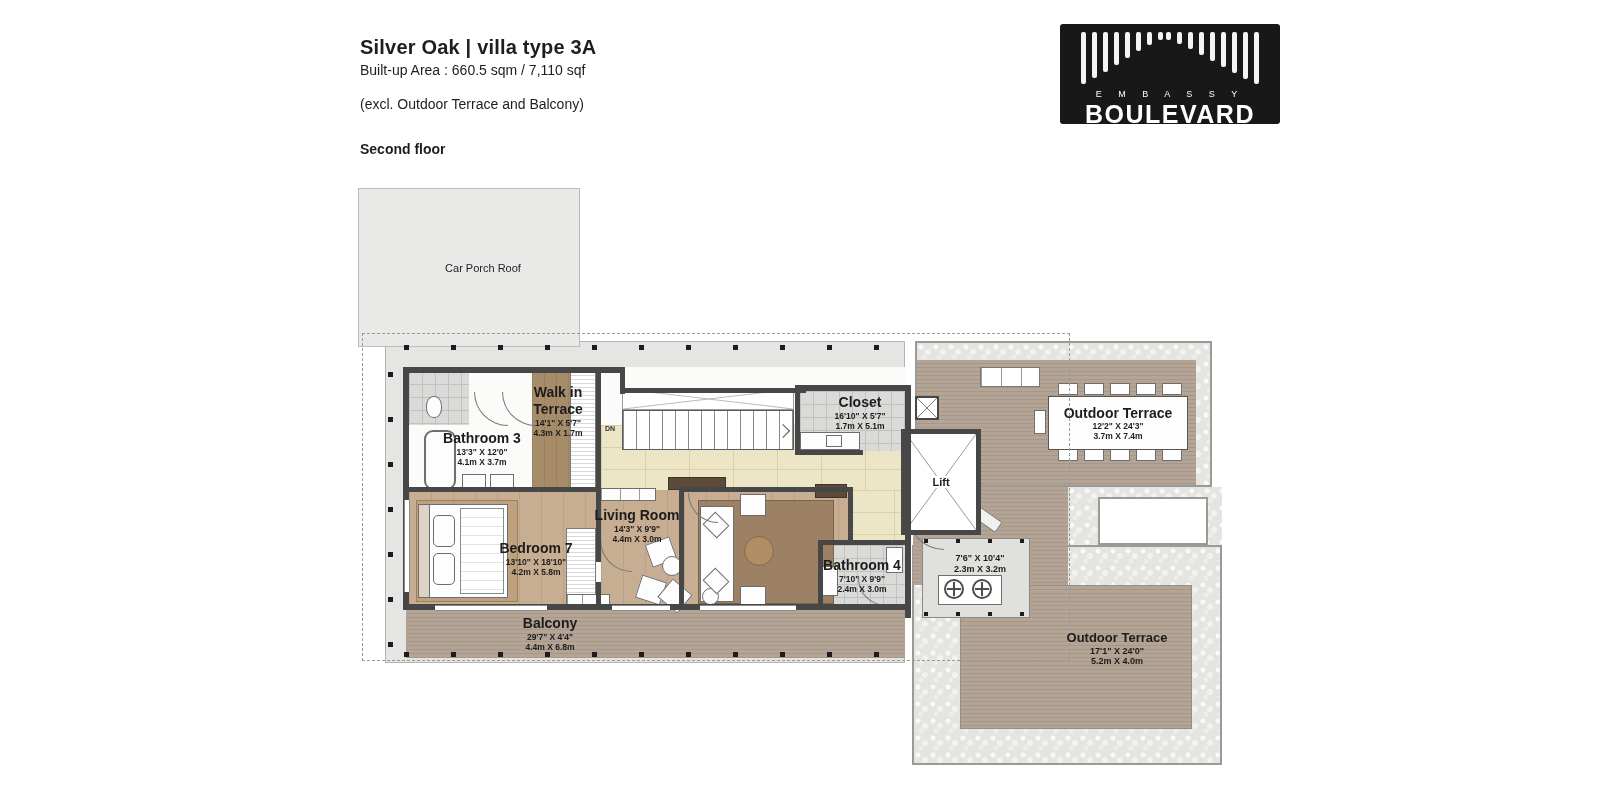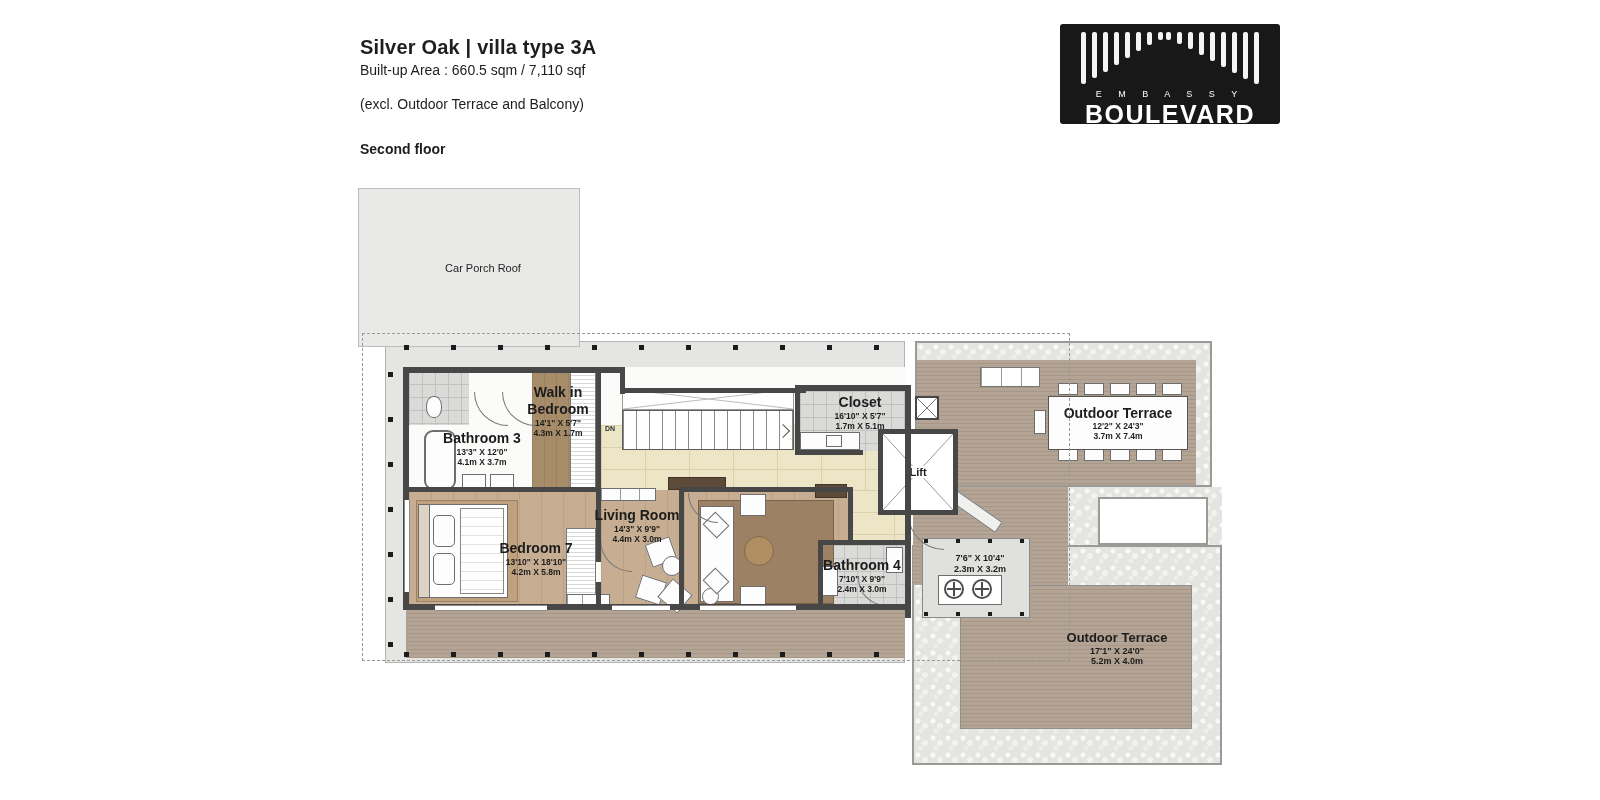--- a/index.html
+++ b/index.html
@@ -206,21 +206,21 @@
   <div class="furn" style="left:740px;top:586px;width:26px;height:22px;"></div>
   <div class="furn circle" style="left:702px;top:588px;width:17px;height:17px;"></div>
   <div class="dark" style="left:668px;top:477px;width:58px;height:13px;"></div>
   <div class="dark" style="left:815px;top:484px;width:32px;height:14px;"></div>
   <div class="furn" style="left:800px;top:432px;width:60px;height:18px;"></div>
   <div class="furn" style="left:826px;top:435px;width:16px;height:12px;z-index:21;"></div>
   <div class="furn" style="left:822px;top:566px;width:16px;height:30px;"></div>
   <div class="furn" style="left:886px;top:547px;width:17px;height:26px;"></div>
   <div class="furn" style="left:566px;top:594px;width:44px;height:14px;background-image:linear-gradient(90deg,#999 1px,transparent 1px);background-size:15px 100%;z-index:26;"></div>
 
-  <div class="lift" style="left:878px;top:429px;width:80px;height:86px;">
+  <div class="lift" style="left:901px;top:429px;width:80px;height:106px;">
     <svg class="xsvg" viewBox="0 0 100 100" preserveAspectRatio="none">
         <line x1="0" y1="0" x2="100" y2="100" stroke="#9a9a9a" stroke-width="1" vector-effect="non-scaling-stroke"></line>
         <line x1="100" y1="0" x2="0" y2="100" stroke="#9a9a9a" stroke-width="1" vector-effect="non-scaling-stroke"></line>
       </svg>
     <span style="position:relative;z-index:2;font-size:11px;font-weight:bold;background:#fff;padding:0 2px;">Lift</span>
   </div>
   <div class="abs" style="left:915px;top:396px;width:24px;height:24px;background:#fff;border:2px solid #474747;z-index:25;box-sizing:border-box;">
     <svg class="xsvg" viewBox="0 0 100 100" preserveAspectRatio="none">
         <line x1="0" y1="0" x2="100" y2="100" stroke="#777" stroke-width="1" vector-effect="non-scaling-stroke"></line>
         <line x1="100" y1="0" x2="0" y2="100" stroke="#777" stroke-width="1" vector-effect="non-scaling-stroke"></line>
@@ -255,21 +255,21 @@
   <div class="arc" style="left:502px;top:392px;width:34px;height:34px;"></div>
   <div class="arc" style="left:908px;top:514px;width:36px;height:36px;"></div>
   <div class="arc" style="left:858px;top:578px;width:28px;height:28px;"></div>
   <div class="arc" style="left:688px;top:493px;width:30px;height:30px;"></div>
   <div class="arc" style="left:600px;top:540px;width:32px;height:32px;"></div>
 
   <div class="dashed" style="left:362px;top:333px;width:706px;height:326px;"></div>
 
   <div class="lbl" style="left:508px;top:384px;width:100px;">
     <span class="nm">Walk in</span>
-    <span class="nm">Bedroom</span>
+    <span class="nm">Terrace</span>
     <span class="dm">14'1" X 5'7"</span>
     <span class="dm">4.3m X 1.7m</span>
   </div>
   <div class="lbl" style="left:417px;top:430px;width:130px;">
     <span class="nm">Bathroom 3</span>
     <span class="dm">13'3" X 12'0"</span>
     <span class="dm">4.1m X 3.7m</span>
   </div>
   <div class="lbl" style="left:461px;top:540px;width:150px;">
     <span class="nm">Bedroom 7</span>
@@ -288,19 +288,24 @@
   </div>
   <div class="lbl" style="left:797px;top:557px;width:130px;">
     <span class="nm">Bathroom 4</span>
     <span class="dm">7'10" X 9'9"</span>
     <span class="dm">2.4m X 3.0m</span>
   </div>
   <div class="lbl" style="left:925px;top:553px;width:110px;">
     <span class="dm" style="font-size:9px;font-weight:bold;">7'6" X 10'4"</span>
     <span class="dm" style="font-size:9px;font-weight:bold;">2.3m X 3.2m</span>
   </div>
+  <div class="lbl" style="left:475px;top:615px;width:150px;">
+    <span class="nm">Balcony</span>
+    <span class="dm">29'7" X 4'4"</span>
+    <span class="dm">4.4m X 6.8m</span>
+  </div>
   <div class="lbl" style="left:1027px;top:630px;width:180px;">
     <span class="nm" style="font-size:13px;">Outdoor Terrace</span>
     <span class="dm" style="font-size:9px;">17'1" X 24'0"</span>
     <span class="dm" style="font-size:9px;">5.2m X 4.0m</span>
   </div>
 
 </div>
 
 </body></html>

